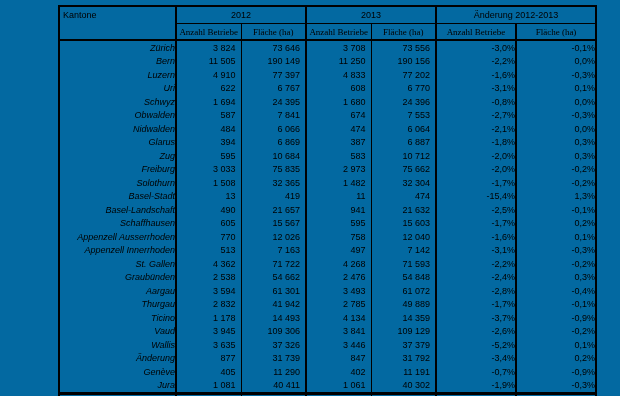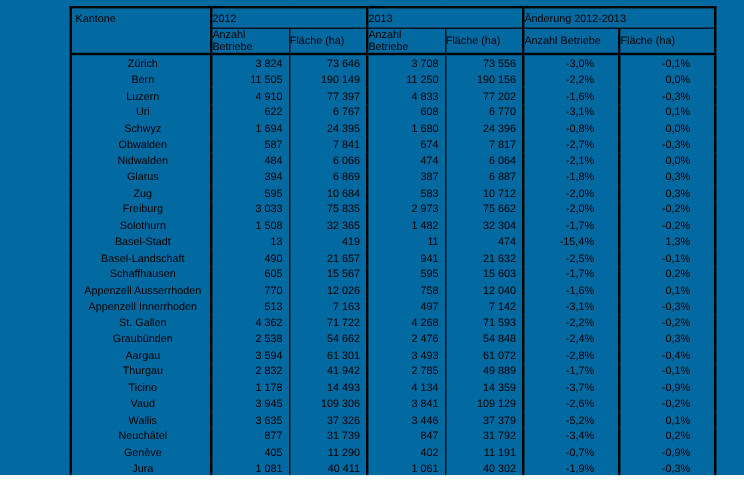--- a/index.html
+++ b/index.html
@@ -16,41 +16,41 @@
     position: absolute;
     left: 58px;
     top: 5px;
     width: 537px;
     table-layout: fixed;
     border-collapse: collapse;
     border: 2px solid #000;
     font-size: 9px;
     color: #000;
   }
-  th { font-weight: normal; text-align: left; padding: 0; }
+  th { font-weight: normal; text-align: center; padding: 0; }
   thead tr.year-row th { height: 16px; }
-  thead tr.sub-row th  { height: 15px; border-bottom: 2px solid #000; }
+  thead tr.sub-row th  { height: 15px; border-bottom: 2px solid #000; font-family: Liberation Serif, serif; }
   thead th.corner {
     text-align: left;
     vertical-align: top;
     padding: 3px 0 0 3px;
     border-bottom: 2px solid #000;
   }
   thead tr.year-row th.group { border-bottom: 1px solid #000; }
   .bl1 { border-left: 1px solid #000; }
   .bl2 { border-left: 2px solid #000; }
   tbody td {
     height: 13.5px;
     padding: 0;
     white-space: nowrap;
     overflow: hidden;
   }
-  td.name { text-align: center;  padding-left: 3px; }
+  td.name { text-align: right;  padding-left: 3px; font-style: italic; }
   td.num  { text-align: right; padding-right: 5px; }
-  td.pct  { text-align: right; padding-right: 20px; }
+  td.pct  { text-align: right; }
   tfoot td { border-top: 3px solid #000; height: 15px; }
 </style>
 </head>
 <body>
 
 <div class="page">
   <table class="stat-table">
     <colgroup>
       <col style="width:117px">
       <col style="width:65px">
@@ -120,21 +120,21 @@
           <td class="num bl2">1 680</td>
           <td class="num bl1">24 396</td>
           <td class="pct bl2">-0,8%</td>
           <td class="pct bl2">0,0%</td>
         </tr>
         <tr>
           <td class="name">Obwalden</td>
           <td class="num bl2">587</td>
           <td class="num bl1">7 841</td>
           <td class="num bl2">674</td>
-          <td class="num bl1">7 817</td>
+          <td class="num bl1">7 553</td>
           <td class="pct bl2">-2,7%</td>
           <td class="pct bl2">-0,3%</td>
         </tr>
         <tr>
           <td class="name">Nidwalden</td>
           <td class="num bl2">484</td>
           <td class="num bl1">6 066</td>
           <td class="num bl2">474</td>
           <td class="num bl1">6 064</td>
           <td class="pct bl2">-2,1%</td>
@@ -278,21 +278,21 @@
         <tr>
           <td class="name">Wallis</td>
           <td class="num bl2">3 635</td>
           <td class="num bl1">37 326</td>
           <td class="num bl2">3 446</td>
           <td class="num bl1">37 379</td>
           <td class="pct bl2">-5,2%</td>
           <td class="pct bl2">0,1%</td>
         </tr>
         <tr>
-          <td class="name">Neuchâtel</td>
+          <td class="name">Änderung</td>
           <td class="num bl2">877</td>
           <td class="num bl1">31 739</td>
           <td class="num bl2">847</td>
           <td class="num bl1">31 792</td>
           <td class="pct bl2">-3,4%</td>
           <td class="pct bl2">0,2%</td>
         </tr>
         <tr>
           <td class="name">Genève</td>
           <td class="num bl2">405</td>

